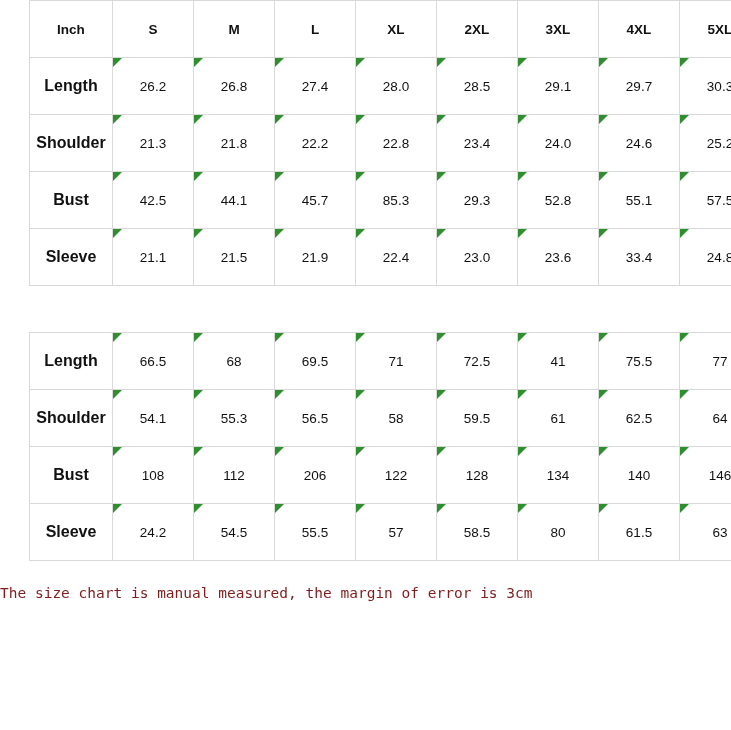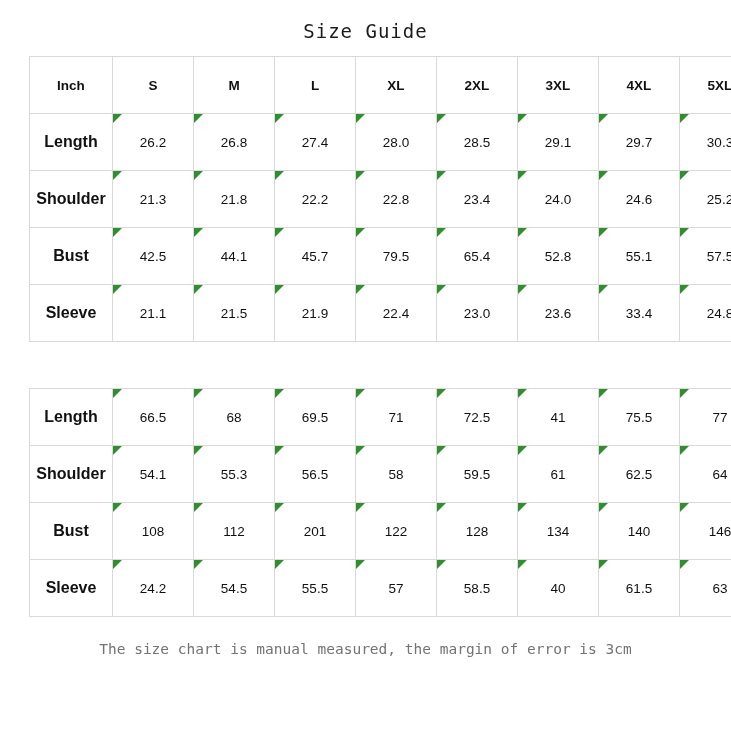--- a/index.html
+++ b/index.html
@@ -69,33 +69,31 @@
     width: 0;
     height: 0;
     border-top: 9px solid #2f8f2f;
     border-right: 9px solid transparent;
   }
   .gap-block {
     height: 46px;
     background: #ffffff;
   }
   .footnote {
-    text-align: center;
     font-family: "DejaVu Sans Mono", monospace;
     font-size: 14.5px;
-    color: #737373;
+    color: #7f1d1d;
     padding-top: 24px;
   }
 </style>
 </head>
 <body>
 
 <div class="page">
 
-  <div class="title">Size Guide</div>
 
   <table class="size-table">
     <colgroup>
       <col class="col-first">
       <col class="col-rest">
         <col class="col-rest">
         <col class="col-rest">
         <col class="col-rest">
       <col class="col-rest">
         <col class="col-rest">
@@ -134,22 +132,22 @@
         <td class="marked">23.4</td>
         <td class="marked">24.0</td>
         <td class="marked">24.6</td>
         <td class="marked">25.2</td>
       </tr>
       <tr>
         <td class="row-label">Bust</td>
         <td class="marked">42.5</td>
         <td class="marked">44.1</td>
         <td class="marked">45.7</td>
-        <td class="marked">79.5</td>
-        <td class="marked">65.4</td>
+        <td class="marked">85.3</td>
+        <td class="marked">29.3</td>
         <td class="marked">52.8</td>
         <td class="marked">55.1</td>
         <td class="marked">57.5</td>
       </tr>
       <tr>
         <td class="row-label">Sleeve</td>
         <td class="marked">21.1</td>
         <td class="marked">21.5</td>
         <td class="marked">21.9</td>
         <td class="marked">22.4</td>
@@ -195,35 +193,35 @@
         <td class="marked">58</td>
         <td class="marked">59.5</td>
         <td class="marked">61</td>
         <td class="marked">62.5</td>
         <td class="marked">64</td>
       </tr>
       <tr>
         <td class="row-label">Bust</td>
         <td class="marked">108</td>
         <td class="marked">112</td>
-        <td class="marked">201</td>
+        <td class="marked">206</td>
         <td class="marked">122</td>
         <td class="marked">128</td>
         <td class="marked">134</td>
         <td class="marked">140</td>
         <td class="marked">146</td>
       </tr>
       <tr>
         <td class="row-label">Sleeve</td>
         <td class="marked">24.2</td>
         <td class="marked">54.5</td>
         <td class="marked">55.5</td>
         <td class="marked">57</td>
         <td class="marked">58.5</td>
-        <td class="marked">40</td>
+        <td class="marked">80</td>
         <td class="marked">61.5</td>
         <td class="marked">63</td>
       </tr>
     </tbody>
   </table>
 
   <div class="footnote">The size chart is manual measured, the margin of error is 3cm</div>
 
 </div>
 

